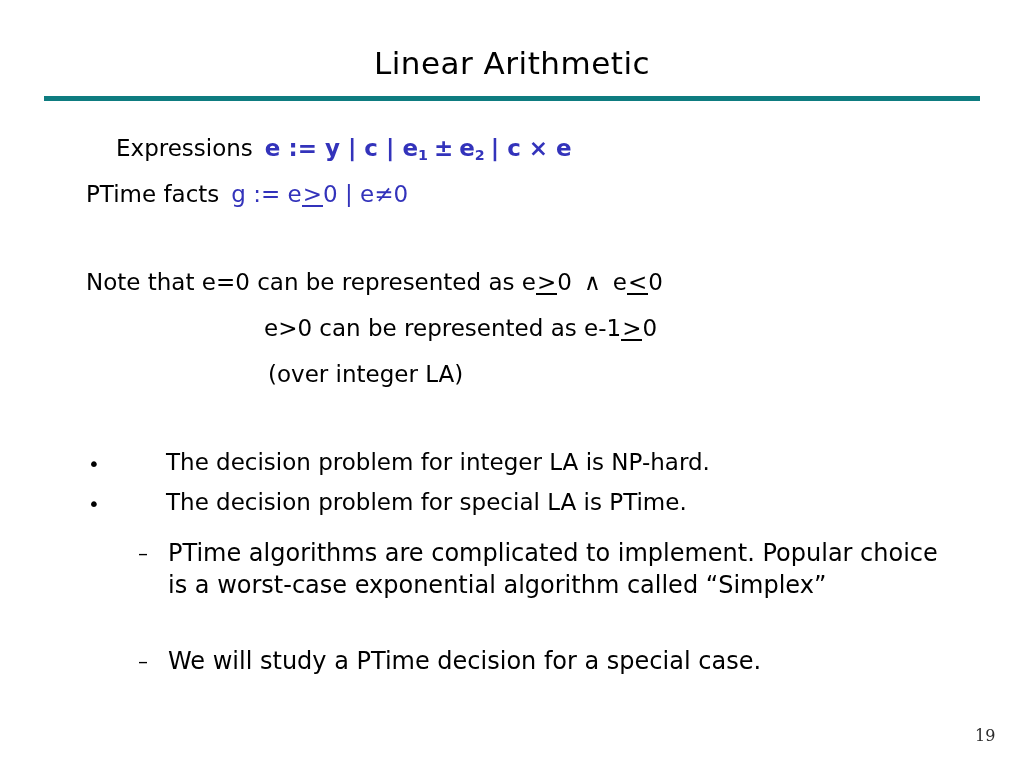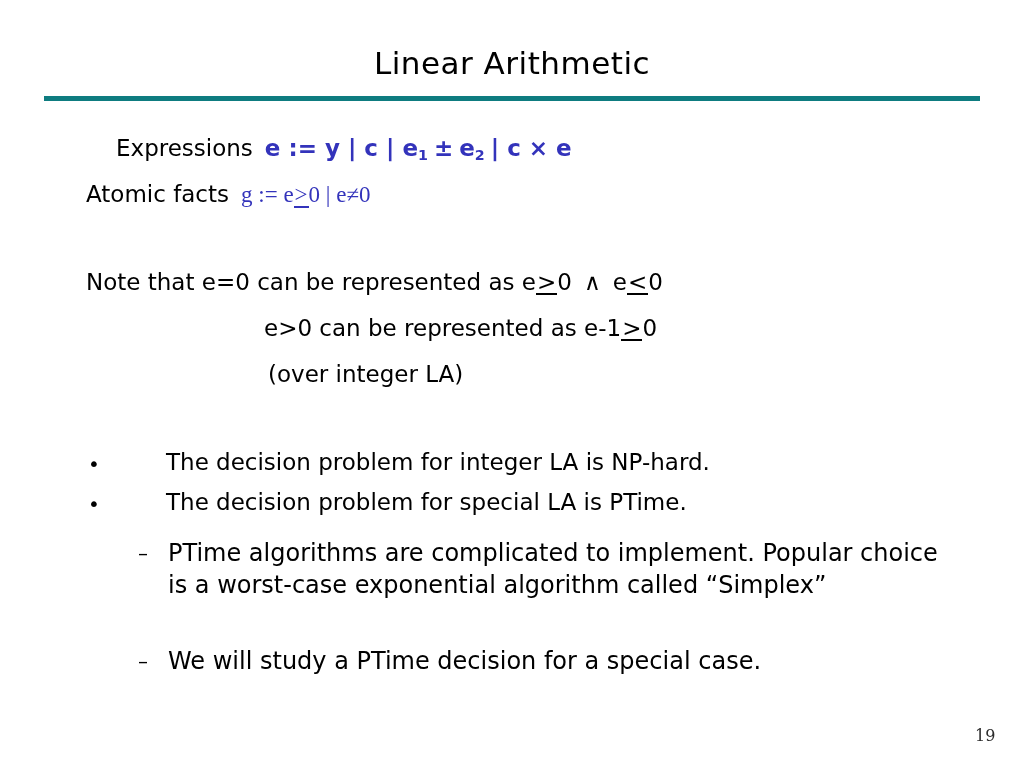--- a/index.html
+++ b/index.html
@@ -50,21 +50,20 @@
     white-space: nowrap;
     line-height: 1.25;
   }
   .blue {
     color: #3333bb;
     font-weight: 700;
   }
   .blue-plain {
     color: #3333bb;
     font-weight: 400;
-    font-family: Liberation Serif, serif;
   }
   .gap { display: inline-block; width: 12px; }
   .gap-sm { display: inline-block; width: 6px; }
 
   sub {
     font-size: 0.62em;
     vertical-align: -0.28em;
     line-height: 0;
   }
 
@@ -140,21 +139,21 @@
 </style>
 </head>
 <body>
 
 <div id="slide-title">Linear Arithmetic</div>
 
 <div id="title-rule"></div>
 
 <div class="body-line" id="line-expressions"><span>Expressions</span><span class="gap"></span><span class="blue"><span>e := y | c | e</span><sub>1</sub><span class="gap-sm"></span><span>±</span><span class="gap-sm"></span><span>e</span><sub>2</sub><span class="gap-sm"></span><span>| c × e</span></span></div>
 
-<div class="body-line" id="line-atomic"><span>Atomic facts</span><span class="gap"></span><span class="blue-plain"><span>g := e</span><span class="rel">&gt;</span><span>0 | e</span><span>≠0</span></span></div>
+<div class="body-line" id="line-atomic"><span>PTime facts</span><span class="gap"></span><span class="blue-plain"><span>g := e</span><span class="rel">&gt;</span><span>0 | e</span><span>≠0</span></span></div>
 
 <div class="body-line" id="line-note1"><span>Note that e=0 can be represented as e</span><span class="rel">&gt;</span><span>0</span><span class="gap"></span><span>∧</span><span class="gap"></span><span>e</span><span class="rel">&lt;</span><span>0</span></div>
 
 <div class="body-line" id="line-note2"><span>e&gt;0 can be represented as e-1</span><span class="rel">&gt;</span><span>0</span></div>
 
 <div class="body-line" id="line-note3">(over integer LA)</div>
 
 <div class="bullet-mark" id="bullet1-mark">•</div>
 <div class="bullet-row" id="bullet1">The decision problem for integer LA is NP-hard.</div>
 

